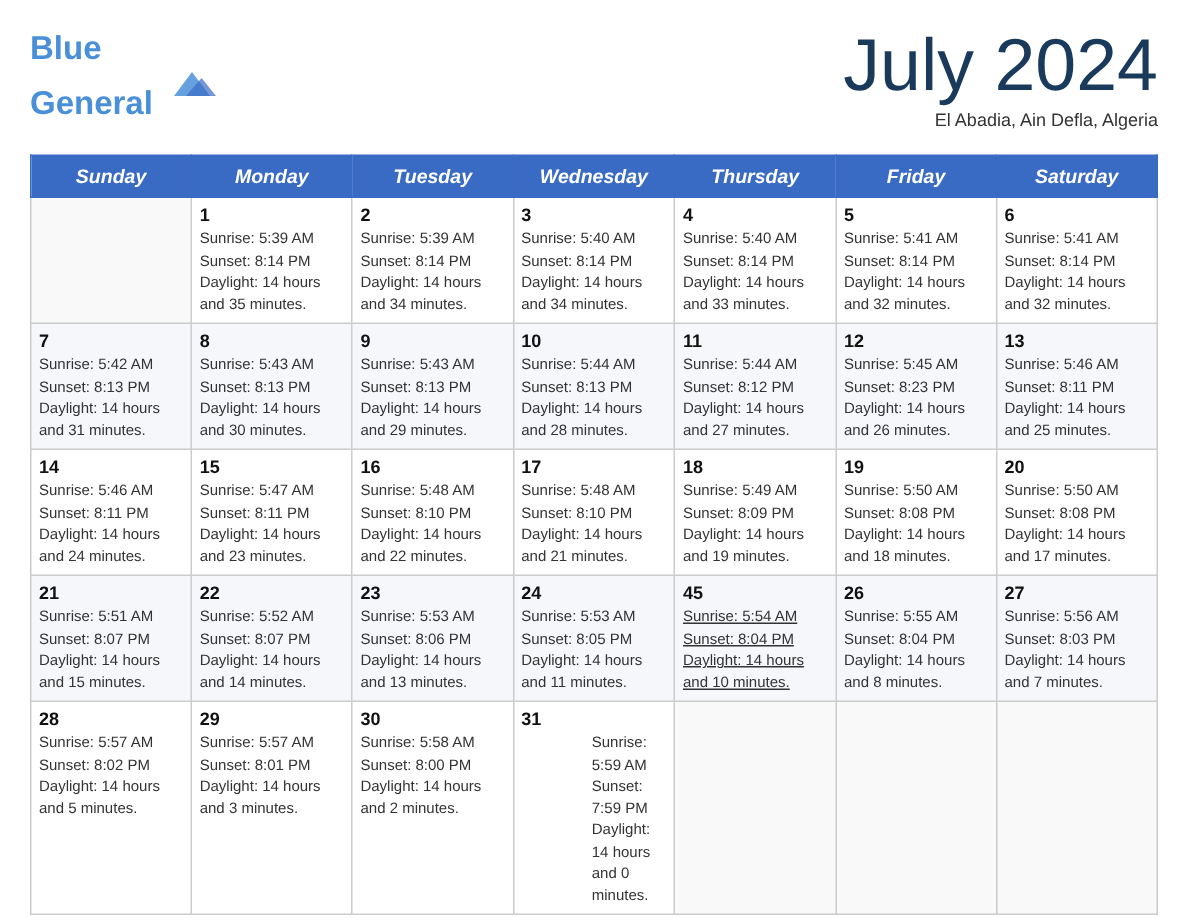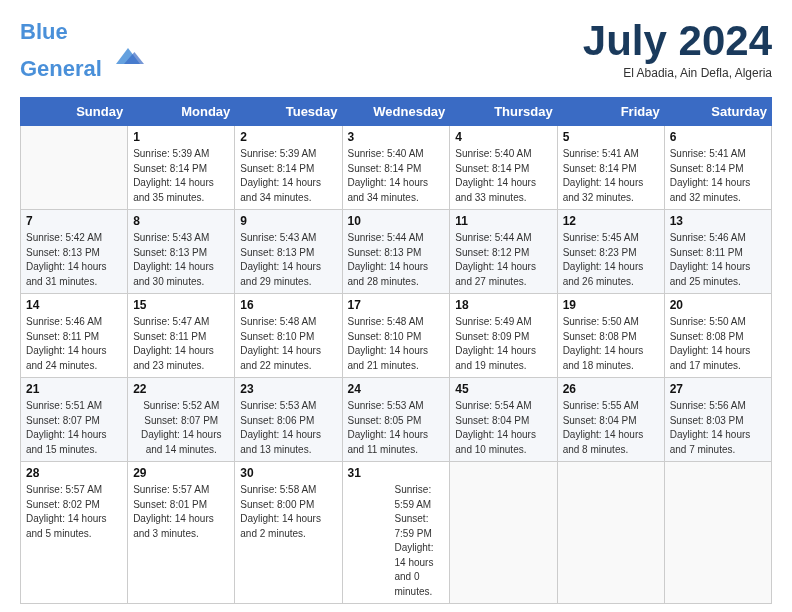--- a/index.html
+++ b/index.html
@@ -33,42 +33,43 @@
       width: 32px;
       height: 32px;
       margin-left: 4px;
       position: relative;
       top: -4px;
     }
     .title-block {
       text-align: right;
     }
     .month-title {
-      font-size: 42px;
-      font-weight: bold;
+      font-size: 49px;
+      font-weight: normal;
       color: #1a3a5c;
       line-height: 1;
     }
     .location-title {
       font-size: 12px;
       color: #333;
       margin-top: 4px;
     }
     .calendar {
       width: 100%;
       border-collapse: collapse;
       font-size: 10.5px;
     }
     .calendar th {
       background: #3a6bc4;
       color: #fff;
       padding: 6px 4px;
-      text-align: right;
+      text-align: center;
       font-size: 13px;
       border: 1px solid #3a6bc4;
+      font-style: italic;
     }
     .calendar td {
       border: 1px solid #ccc;
       vertical-align: top;
       padding: 4px 5px;
       width: 108px;
       min-height: 80px;
       background: #fff;
     }
     .calendar td.empty {
@@ -279,42 +280,42 @@
       <tr class="week-row">
         <td>
           <div class="day-num">21</div>
           <div class="day-detail" style="white-space: pre-line;">Sunrise: 5:51 AM
 Sunset: 8:07 PM
 Daylight: 14 hours
 and 15 minutes.</div>
         </td>
         <td>
           <div class="day-num">22</div>
-          <div class="day-detail" style="white-space: pre-line; text-align: center;">Sunrise: 5:52 AM
+          <div class="day-detail" style="white-space: pre-line;">Sunrise: 5:52 AM
 Sunset: 8:07 PM
 Daylight: 14 hours
 and 14 minutes.</div>
         </td>
         <td>
           <div class="day-num">23</div>
           <div class="day-detail" style="white-space: pre-line;">Sunrise: 5:53 AM
 Sunset: 8:06 PM
 Daylight: 14 hours
 and 13 minutes.</div>
         </td>
         <td>
           <div class="day-num">24</div>
           <div class="day-detail" style="white-space: pre-line;">Sunrise: 5:53 AM
 Sunset: 8:05 PM
 Daylight: 14 hours
 and 11 minutes.</div>
         </td>
         <td>
           <div class="day-num">45</div>
-          <div class="day-detail" style="white-space: pre-line;">Sunrise: 5:54 AM
+          <div class="day-detail" style="white-space: pre-line; text-decoration: underline;">Sunrise: 5:54 AM
 Sunset: 8:04 PM
 Daylight: 14 hours
 and 10 minutes.</div>
         </td>
         <td>
           <div class="day-num">26</div>
           <div class="day-detail" style="white-space: pre-line;">Sunrise: 5:55 AM
 Sunset: 8:04 PM
 Daylight: 14 hours
 and 8 minutes.</div>

